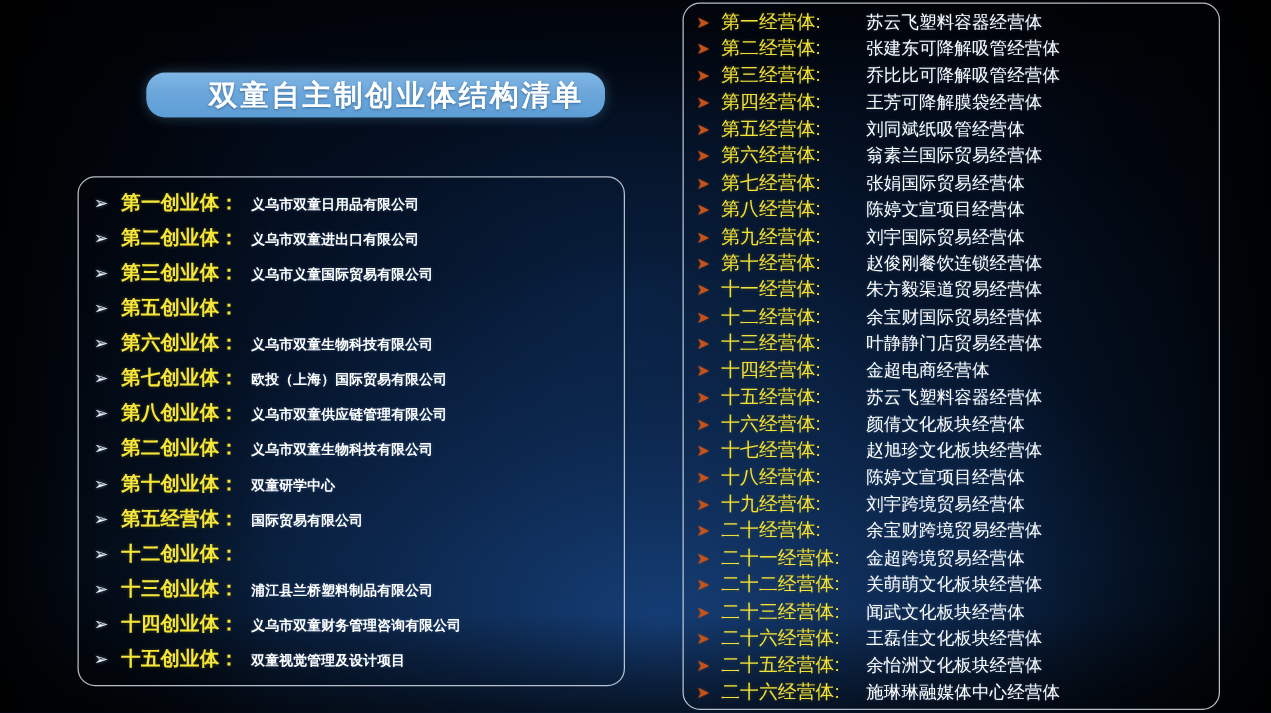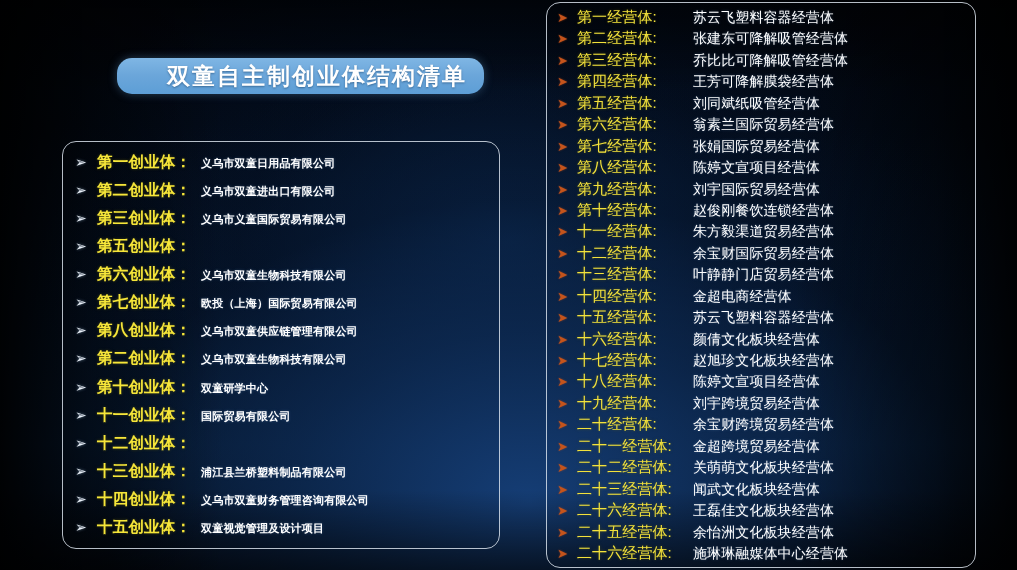--- a/index.html
+++ b/index.html
@@ -205,21 +205,21 @@
           <span class="label">第二创业体：</span>
           <span class="value">义乌市双童生物科技有限公司</span>
         </li>
         <li class="row">
           <span class="arrow" style="color: rgb(232, 238, 246);">➢</span>
           <span class="label">第十创业体：</span>
           <span class="value">双童研学中心</span>
         </li>
         <li class="row">
           <span class="arrow" style="color: rgb(232, 238, 246);">➢</span>
-          <span class="label">十一创业体：</span>
+          <span class="label">第五经营体：</span>
           <span class="value">国际贸易有限公司</span>
         </li>
         <li class="row">
           <span class="arrow" style="color: rgb(232, 238, 246);">➢</span>
           <span class="label">十二创业体：</span>
         </li>
         <li class="row">
           <span class="arrow" style="color: rgb(232, 238, 246);">➢</span>
           <span class="label">十三创业体：</span>
           <span class="value">浦江县兰桥塑料制品有限公司</span>

